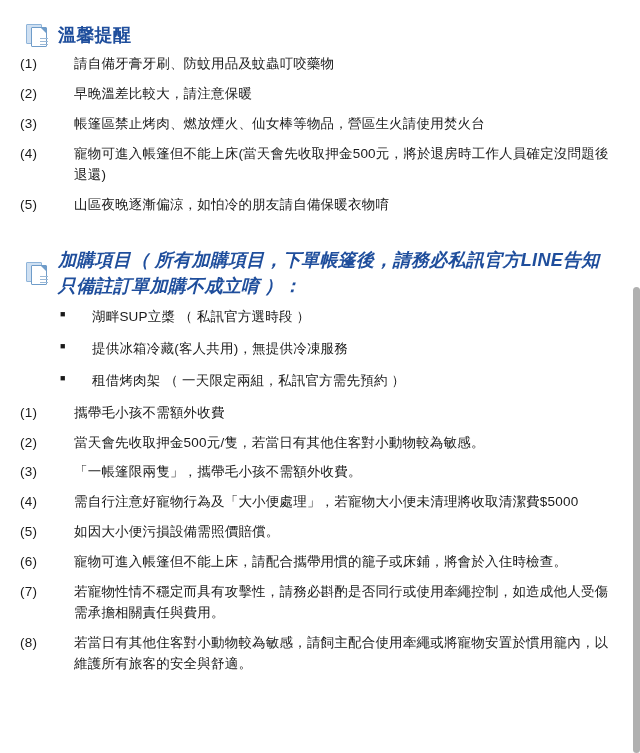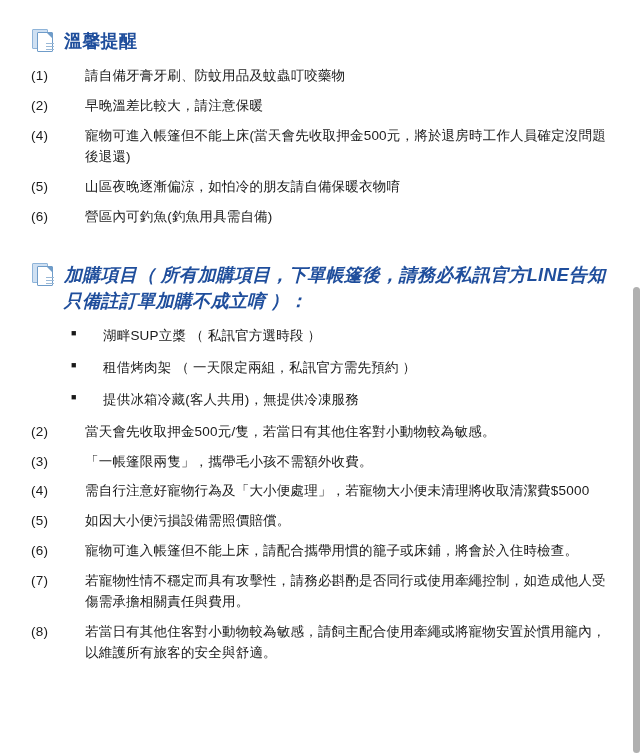--- a/index.html
+++ b/index.html
@@ -19,22 +19,22 @@
     position: relative;
     width: 640px;
     height: 753px;
     box-sizing: border-box;
     padding: 10px 22px 0 20px;
   }
 
   
   .section-head {
     display: flex;
-    align-items: flex-start;
-    margin: 12px;
+    align-items: center;
+    margin: 6px;
   }
   .sec1-head { padding-top: 6px; }
   .sec2-head { padding-top: 22px; font-style: italic; }
   .sec3-head { padding-top: 22px; }
 
   .head-icon {
     flex: 0 0 auto;
     width: 26px;
     height: 24px;
     margin-right: 6px;
@@ -91,21 +91,21 @@
     width: 8px;
     height: 1px;
     background: #9ab8d6;
   }
   .doc-icon .l1 { top: 10px; }
   .doc-icon .l2 { top: 13px; }
   .doc-icon .l3 { top: 16px; }
 
   
   ol.numlist, ul.sqlist {
-    margin: 6px 0 0 11px;
+    margin: 6px 0 0 0;
     padding: 0;
     list-style: none;
   }
   ol.numlist li {
     font-size: 13.5px;
     line-height: 1.55;
     color: #1a1a1a;
     margin: 0 0 9px 0;
     padding-left: 54px;
     text-indent: -27px;
@@ -169,47 +169,48 @@
           <span class="line l3"></span>
         </span>
       </span>
     </span>
     <span class="head-text">溫馨提醒</span>
   </div>
 
   <ol class="numlist sec1-list">
     <li><span class="num">(1)</span><span>請自備牙膏牙刷、防蚊用品及蚊蟲叮咬藥物</span></li>
     <li><span class="num">(2)</span><span>早晚溫差比較大，請注意保暖</span></li>
+    <li><span class="num">(3)</span><span>帳篷區禁止烤肉、燃放煙火、仙女棒等物品，營區生火請使用焚火台</span></li>
     <li><span class="num">(4)</span><span>寵物可進入帳篷但不能上床(當天會先收取押金500元，將於退房時工作人員確定沒問題後退還)</span></li>
     <li><span class="num">(5)</span><span>山區夜晚逐漸偏涼，如怕冷的朋友請自備保暖衣物唷</span></li>
-    <li><span class="num">(6)</span><span>營區內可釣魚(釣魚用具需自備)</span></li>
   </ol>
 
   <div class="section-head sec2-head">
     <span class="head-icon">
       <span class="doc-icon">
         <span class="page-back"></span>
         <span class="page-front">
           <span class="line l1"></span>
           <span class="line l2"></span>
           <span class="line l3"></span>
         </span>
       </span>
     </span>
     <span class="head-text sec2">加購項目（ 所有加購項目，下單帳篷後，請務必私訊官方LINE告知只備註訂單加購不成立唷 ）：</span>
   </div>
 
   <ul class="sqlist sec2-list">
     <li><span class="bullet">■</span><span>湖畔SUP立槳 （ 私訊官方選時段 ）</span></li>
+    <li><span class="bullet">■</span><span>提供冰箱冷藏(客人共用)，無提供冷凍服務</span></li>
     <li><span class="bullet">■</span><span>租借烤肉架 （ 一天限定兩組，私訊官方需先預約 ）</span></li>
-    <li><span class="bullet">■</span><span>提供冰箱冷藏(客人共用)，無提供冷凍服務</span></li>
   </ul>
 
 
   <ol class="numlist sec3-list">
+    <li><span class="num">(1)</span><span>攜帶毛小孩不需額外收費</span></li>
     <li><span class="num">(2)</span><span>當天會先收取押金500元/隻，若當日有其他住客對小動物較為敏感。</span></li>
     <li><span class="num">(3)</span><span>「一帳篷限兩隻」，攜帶毛小孩不需額外收費。</span></li>
     <li><span class="num">(4)</span><span>需自行注意好寵物行為及「大小便處理」，若寵物大小便未清理將收取清潔費$5000</span></li>
     <li><span class="num">(5)</span><span>如因大小便污損設備需照價賠償。</span></li>
     <li><span class="num">(6)</span><span>寵物可進入帳篷但不能上床，請配合攜帶用慣的籠子或床鋪，將會於入住時檢查。</span></li>
     <li><span class="num">(7)</span><span>若寵物性情不穩定而具有攻擊性，請務必斟酌是否同行或使用牽繩控制，如造成他人受傷需承擔相關責任與費用。</span></li>
     <li><span class="num">(8)</span><span>若當日有其他住客對小動物較為敏感，請飼主配合使用牽繩或將寵物安置於慣用籠內，以維護所有旅客的安全與舒適。</span></li>
   </ol>
 
   <div class="scrollbar"></div>

